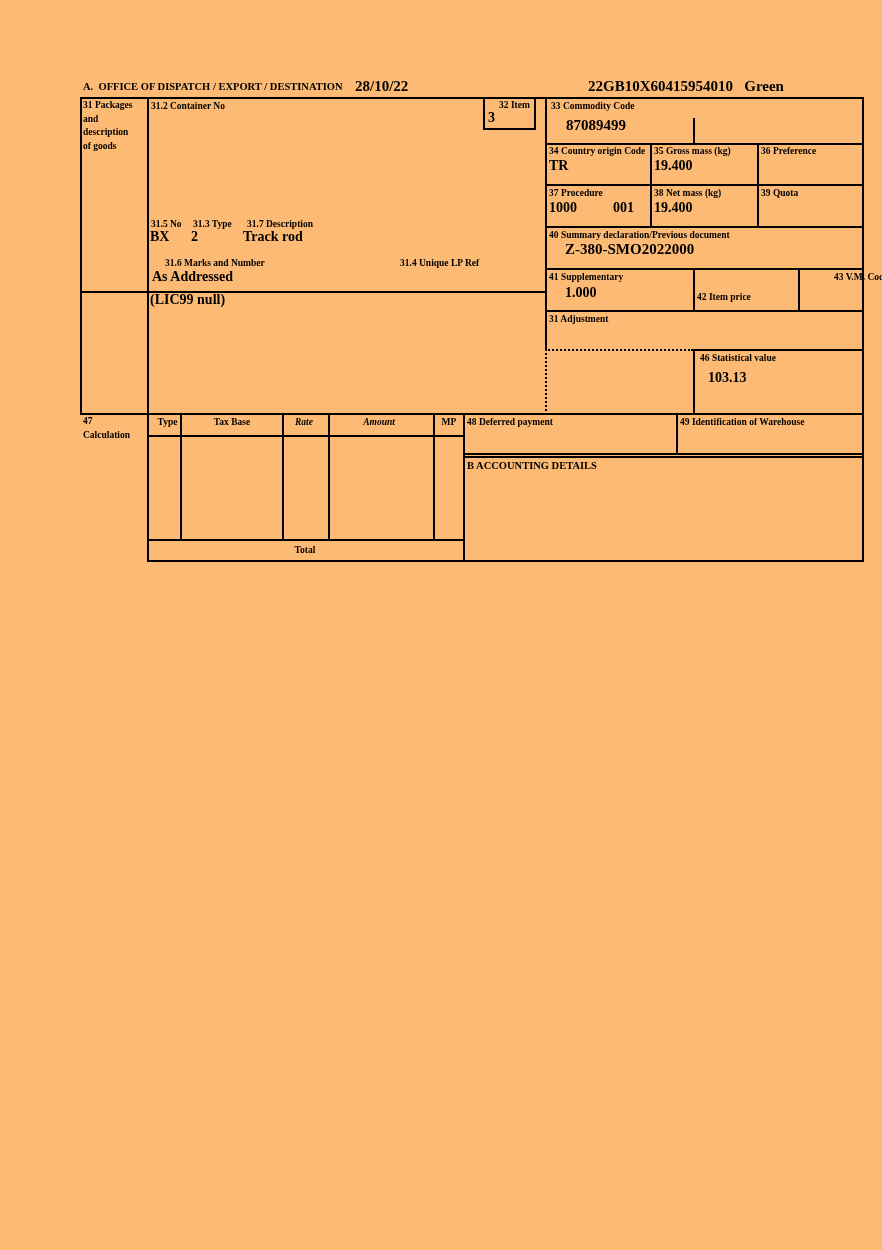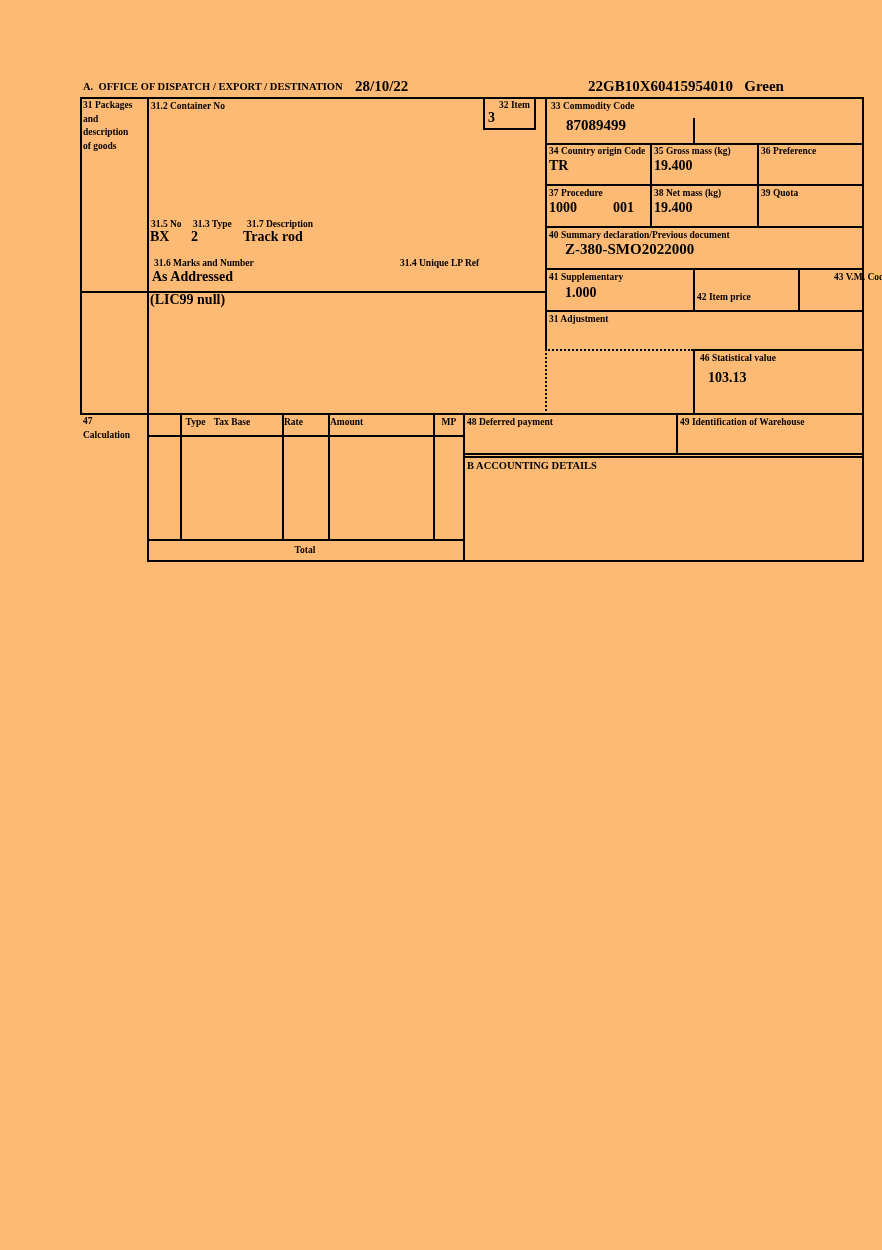--- a/index.html
+++ b/index.html
@@ -6,21 +6,21 @@
   #page{position:relative;width:882px;height:1250px;background:#fdba74;overflow:hidden;
         font-family:"Liberation Serif","DejaVu Serif",serif;color:#000;}
   .abs{position:absolute;}
   .lbl{position:absolute;font-size:9.5px;font-weight:bold;line-height:11px;white-space:nowrap;}
   .lbl-multi{position:absolute;font-size:9.5px;font-weight:bold;line-height:13.5px;}
   .val{position:absolute;font-size:14px;font-weight:bold;white-space:nowrap;}
   .val-lg{position:absolute;font-size:15px;font-weight:bold;white-space:pre;}
   .hdr{position:absolute;font-size:10.5px;font-weight:bold;white-space:pre;}
   .colhead{position:absolute;font-size:9.5px;font-weight:bold;top:417px;}
   .center{text-align:center;}
-  .right{text-align:left;}
+  .right{text-align:center;font-style:italic;}
 </style>
 </head>
 <body>
 
 <div id="page">
 
   <div class="hdr" style="left:83px;top:81px;">A.  OFFICE OF DISPATCH / EXPORT / DESTINATION</div>
   <div class="val-lg" style="left:355px;top:78px;">28/10/22</div>
   <div class="val-lg" style="left:588px;top:78px;">22GB10X60415954010   Green</div>
 
@@ -55,41 +55,41 @@
   <div class="lbl" style="left:151px;top:219px;">31.5 No</div>
   <div class="lbl" style="left:193px;top:219px;">31.3 Type</div>
   <div class="lbl" style="left:247px;top:219px;">31.7 Description</div>
   <div class="val" style="left:150px;top:229px;">BX</div>
   <div class="val" style="left:191px;top:229px;">2</div>
   <div class="val" style="left:243px;top:229px;">Track rod</div>
 
   <div class="lbl" style="left:549px;top:230px;">40 Summary declaration/Previous document</div>
   <div class="val-lg" style="left:565px;top:241px;">Z-380-SMO2022000</div>
 
-  <div class="lbl" style="left:154px;top:258px;">31.6 Marks and Number</div>
+  <div class="lbl" style="left:165px;top:258px;">31.6 Marks and Number</div>
   <div class="lbl" style="left:400px;top:258px;">31.4 Unique LP Ref</div>
   <div class="val" style="left:152px;top:269px;">As Addressed</div>
 
   <div class="lbl" style="left:549px;top:272px;">41 Supplementary</div>
   <div class="val" style="left:565px;top:285px;">1.000</div>
   <div class="lbl" style="left:697px;top:272px;margin-top:20px;">42 Item price</div>
   <div class="lbl" style="left:802px;top:272px;margin-left:32px;">43 V.M. Code</div>
 
   <div class="val" style="left:150px;top:292px;">(LIC99 null)</div>
 
   <div class="lbl" style="left:549px;top:314px;">31 Adjustment</div>
 
   <div class="lbl" style="left:700px;top:353px;">46 Statistical value</div>
   <div class="val" style="left:708px;top:370px;">103.13</div>
 
   <div class="lbl-multi" style="left:83px;top:415px;width:62px;">
     <div>47</div>
     <div>Calculation</div>
   </div>
-  <div class="colhead center" style="left:149px;width:37px;padding-left:28px;">Type</div>
+  <div class="colhead center" style="left:149px;width:37px;">Type</div>
   <div class="colhead center" style="left:182px;width:100px;">Tax Base</div>
   <div class="colhead right" style="left:284px;width:40px;">Rate</div>
   <div class="colhead right" style="left:330px;width:98px;">Amount</div>
   <div class="colhead center" style="left:435px;width:28px;">MP</div>
   <div class="colhead center" style="left:147px;top:545px;width:316px;">Total</div>
 
   <div class="lbl" style="left:467px;top:417px;">48 Deferred payment</div>
   <div class="lbl" style="left:680px;top:417px;">49 Identification of Warehouse</div>
   <div class="hdr" style="left:467px;top:460px;">B ACCOUNTING DETAILS</div>
 

